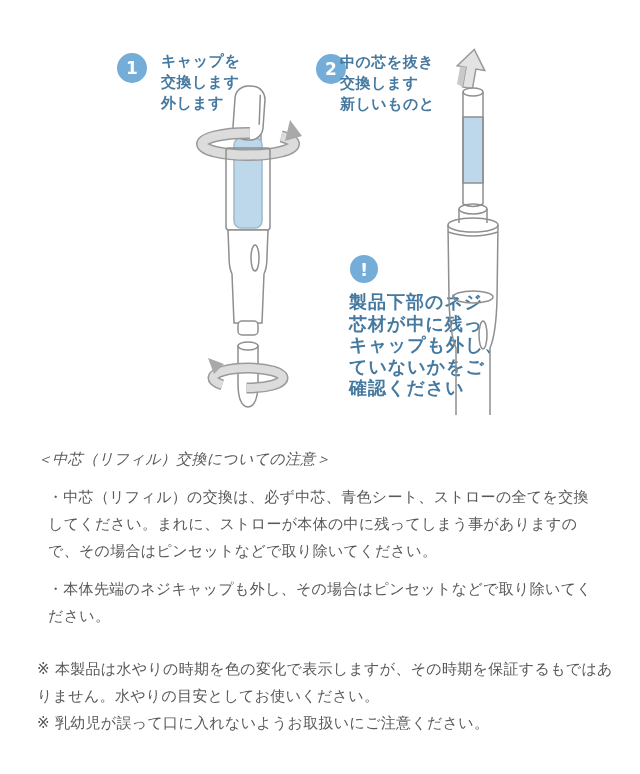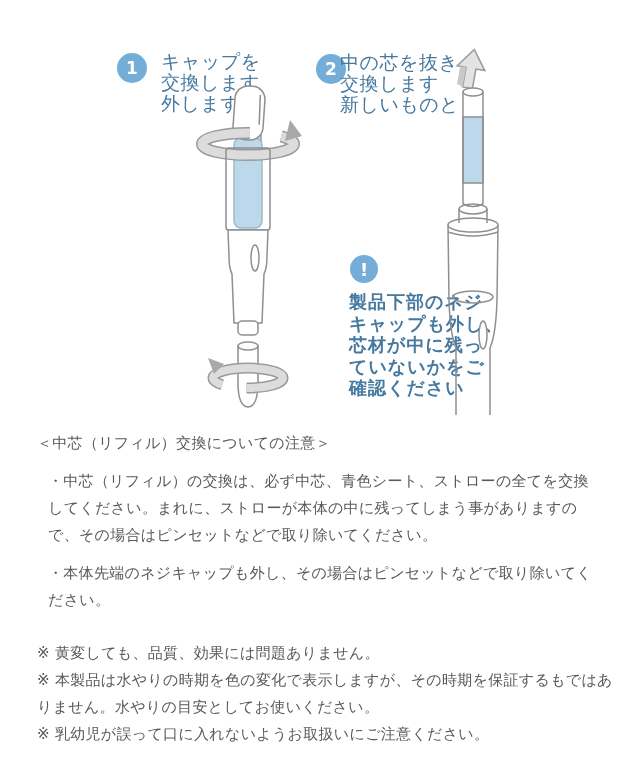--- a/index.html
+++ b/index.html
@@ -8,35 +8,35 @@
     font-family:"DejaVu Sans",sans-serif;
   }
   
   .badge{
     position:absolute;border-radius:50%;background:#74aed8;color:#ffffff;
     display:flex;align-items:center;justify-content:center;font-weight:bold;
   }
   .badge.num{width:30px;height:30px;font-size:17px;}
   .badge.warn{width:28px;height:28px;font-size:18px;}
   .step-caption{
-    position:absolute;color:#45799f;font-weight:normal;font-size:19px;line-height:21px;
+    position:absolute;color:#45799f;font-weight:bold;font-size:15px;line-height:21px;
     letter-spacing:0.5px;white-space:nowrap;
   }
   .warn-caption{
     position:absolute;color:#45799f;font-weight:bold;font-size:18px;line-height:21.5px;
     letter-spacing:1px;white-space:nowrap;
   }
   
   .illus{position:absolute;}
   
   .notes{
     position:absolute;left:37px;top:430px;width:578px;color:#595959;
     font-size:15px;line-height:27px;letter-spacing:0.3px;
   }
-  .notes .heading{margin:0 0 1px 0;}
+  .notes .heading{margin:16px 0 1px 0;font-style:italic;}
   .notes .bullet{margin:11px;}
   .notes .asterisks{margin-top:26px;}
   .notes .ast{margin:0;}
 </style>
 </head>
 <body>
 
 <div class="canvas">
 
   <div class="badge num" style="left:117px;top:53px;">
@@ -55,22 +55,22 @@
     <div>中の芯を抜き</div>
     <div>交換します</div>
     <div>新しいものと</div>
   </div>
 
   <div class="badge warn" style="left:350px;top:255px;">
     <span>!</span>
   </div>
   <div class="warn-caption" style="left:349px;top:291px;">
     <div>製品下部のネジ</div>
+    <div>芯材が中に残っ</div>
     <div>キャップも外し、</div>
-    <div>芯材が中に残っ</div>
     <div>ていないかをご</div>
     <div>確認ください</div>
   </div>
 
   <svg class="illus" style="left:190px;top:78px;" width="120" height="345" viewBox="0 0 120 345">
     <g stroke="#8f8f8f" stroke-width="1.5" fill="#ffffff">
 
       <rect x="49" y="52" width="22" height="20" fill="#d7e7f2" stroke="#9a9a9a"></rect>
 
       <rect x="44" y="60" width="28" height="90" rx="7" fill="#bcd8ea" stroke="#9fb9c9"></rect>
@@ -137,19 +137,18 @@
         <ellipse cx="71" cy="293" rx="4" ry="14" fill="#ffffff"></ellipse>
       </g>
     </g>
   </svg>
 
   <div class="notes">
     <p class="heading">＜中芯（リフィル）交換についての注意＞</p>
     <p class="bullet">・中芯（リフィル）の交換は、必ず中芯、青色シート、ストローの全てを交換してください。まれに、ストローが本体の中に残ってしまう事がありますので、その場合はピンセットなどで取り除いてください。</p>
     <p class="bullet">・本体先端のネジキャップも外し、その場合はピンセットなどで取り除いてください。</p>
     <div class="asterisks">
-      <p class="ast">※ 黄変しても、品質、効果には問題ありません。</p>
       <p class="ast">※ 本製品は水やりの時期を色の変化で表示しますが、その時期を保証するもではありません。水やりの目安としてお使いください。</p>
       <p class="ast">※ 乳幼児が誤って口に入れないようお取扱いにご注意ください。</p>
     </div>
   </div>
 
 </div>
 
 </body></html>

